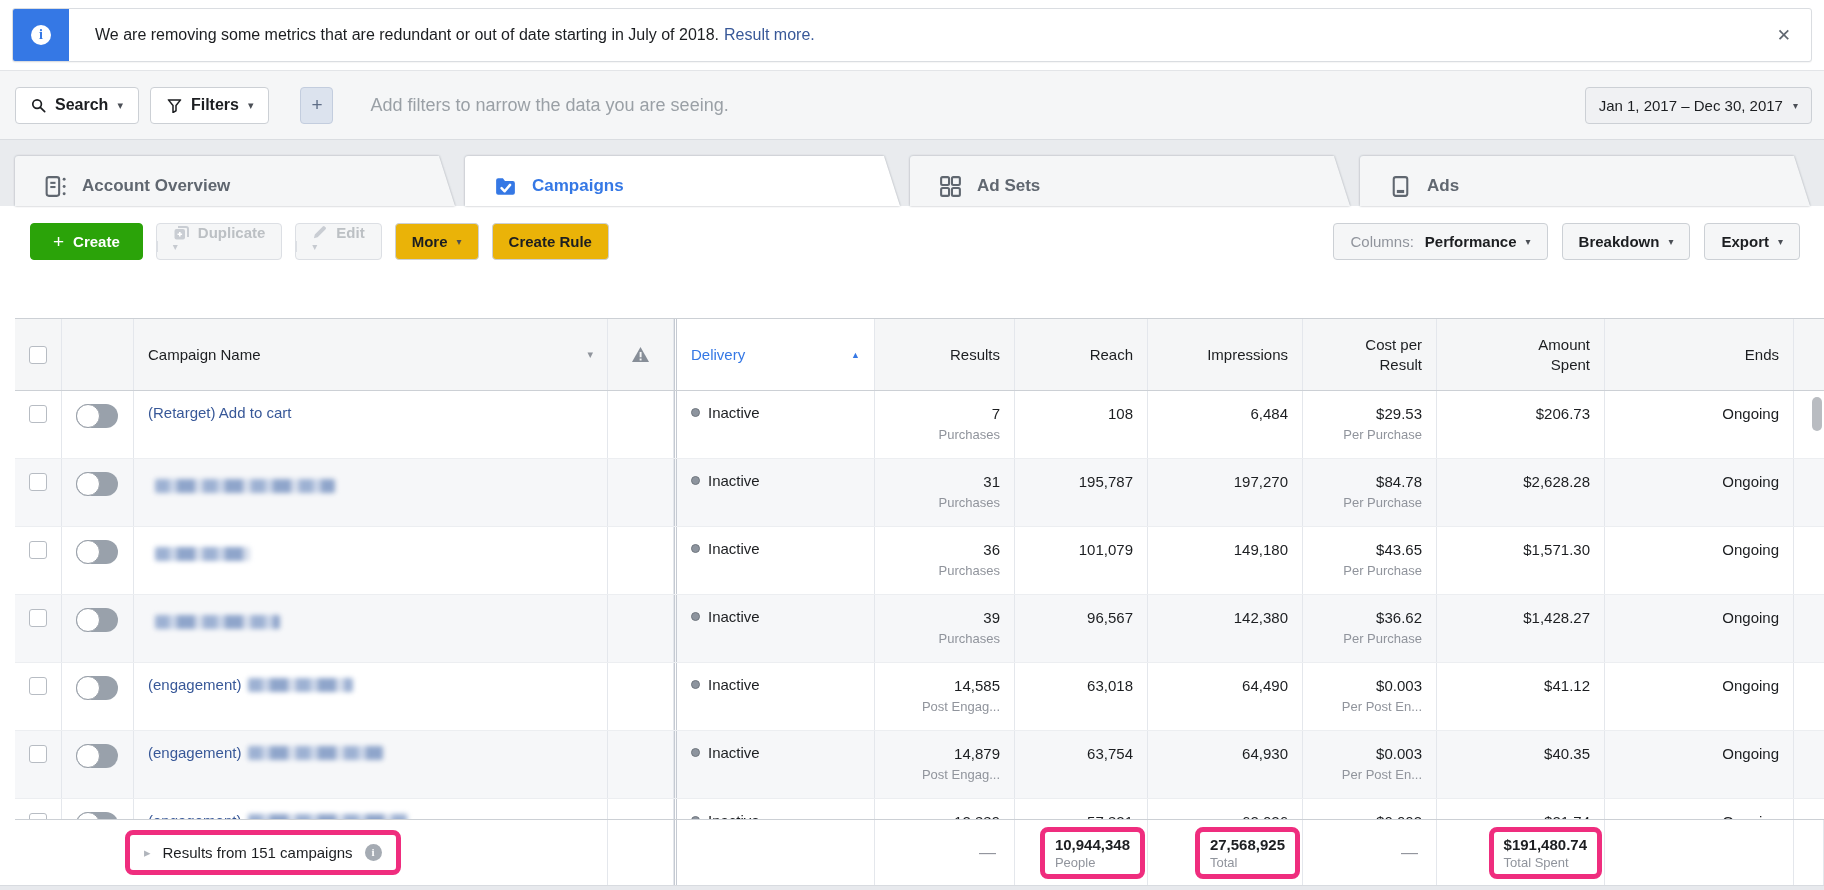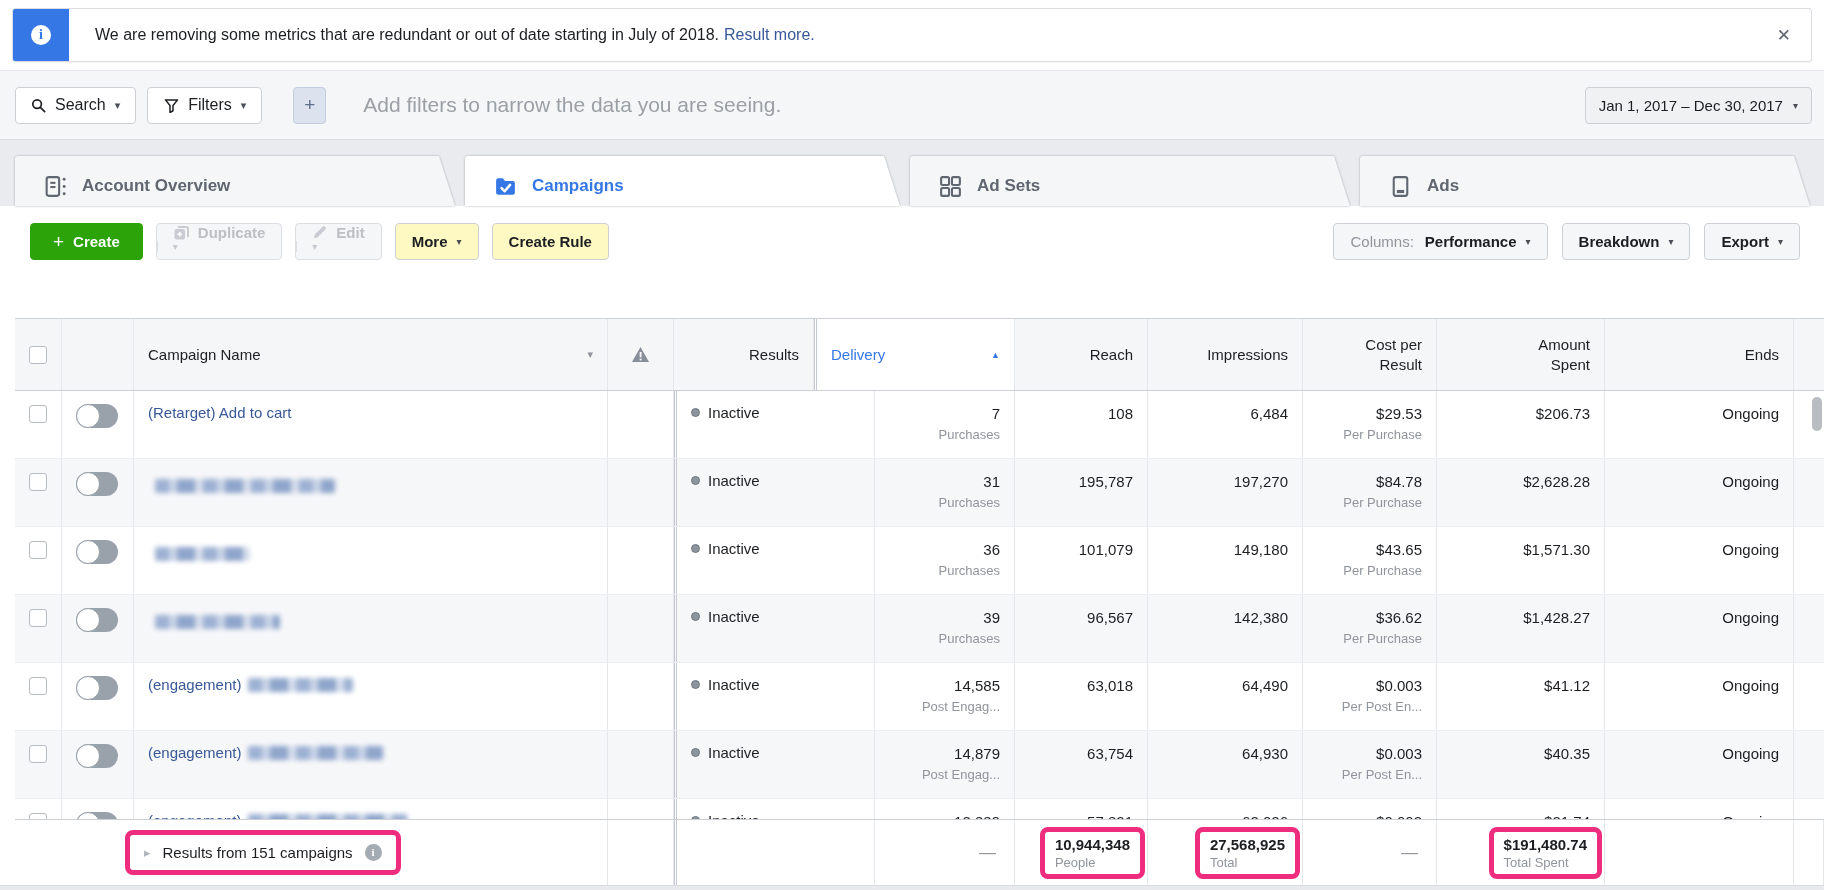--- a/index.html
+++ b/index.html
@@ -20,24 +20,24 @@
   
   .banner{position:relative;margin:8px 12px 0 12px;height:54px;background:#fff;border:1px solid #dadde1;border-radius:3px;display:flex;align-items:stretch;box-shadow:0 1px 1px rgba(0,0,0,.04);}
   .banner-icon-box{width:56px;background:var(--accent-blue);border-radius:2px 0 0 2px;display:flex;align-items:center;justify-content:center;flex:none;}
   .banner-icon-i{width:20px;height:20px;border-radius:50%;background:#fff;color:var(--accent-blue);font-family:"Liberation Serif",serif;font-weight:700;font-size:14px;line-height:20px;text-align:center;display:block;}
   .banner-text{display:flex;align-items:center;padding-left:26px;font-size:16px;color:var(--dark);}
   .banner-text a{color:var(--link-blue);text-decoration:none;margin-left:5px;cursor:pointer;}
   .banner-close{position:absolute;right:20px;top:50%;transform:translateY(-50%);border:none;background:none;font-size:17px;color:#606770;cursor:pointer;line-height:1;}
 
   
   .filter-bar{margin-top:8px;height:70px;background:#f5f6f7;border-top:1px solid #e3e5e8;border-bottom:1px solid #dadde1;display:flex;align-items:center;padding:0 12px 0 15px;}
-  .fb-btn{height:37px;background:#fff;border:1px solid var(--border);border-radius:4px;display:inline-flex;align-items:center;gap:9px;padding:0 15px;font-size:16px;font-weight:400;color:var(--dark);cursor:pointer;font-family:inherit;}
+  .fb-btn{height:37px;background:#fff;border:1px solid var(--border);border-radius:4px;display:inline-flex;align-items:center;gap:9px;padding:0 15px;font-size:16px;font-weight:700;color:var(--dark);cursor:pointer;font-family:inherit;}
   .fb-btn .caret{font-size:11px;color:#4b4f56;}
   .add-filter-btn{width:33px;height:37px;margin-left:31px;background:#dce3ee;border:1px solid #c3cdde;border-radius:4px;font-size:19px;color:#5f6e87;cursor:pointer;display:inline-flex;align-items:center;justify-content:center;font-family:inherit;}
-  .filter-placeholder{margin-left:37px;font-size:21px;color:#9aa0a6;flex:1;}
+  .filter-placeholder{margin-left:37px;font-size:18px;color:#9aa0a6;flex:1;}
   .date-btn{height:37px;background:#f0f1f3;border:1px solid var(--border);border-radius:4px;display:inline-flex;align-items:center;gap:10px;padding:0 13px;font-size:15px;font-weight:400;color:var(--dark);cursor:pointer;font-family:inherit;}
   .date-btn .caret{font-size:10px;color:#4b4f56;}
   .filter-bar .gap{margin-left:11px;padding-left:16px;}
 
   
   .tab-bar{height:66px;background:#e9ebee;display:flex;align-items:flex-end;padding-left:15px;}
   .tab{position:relative;height:50px;filter:drop-shadow(0 0 1px rgba(110,116,128,.55));margin-right:10px;cursor:pointer;}
   .tab-shape{position:absolute;inset:0;background:#f5f6f7;clip-path:polygon(0 0,calc(100% - 16px) 0,100% 100%,0 100%);border-radius:3px 0 0 0;}
   .tab.active .tab-shape{background:#fff;}
   .tab-content{position:relative;height:100%;display:flex;align-items:center;gap:14px;padding:10px 40px 0 28px;}
@@ -45,21 +45,21 @@
   .tab.active .tab-label{color:var(--accent-blue);}
   .tab-w-account{width:440px;}
   .tab-w-campaigns{width:435px;}
   .tab-w-adsets{width:440px;}
   .tab-w-ads{width:450px;}
 
   
   .toolbar{height:112px;background:#fff;display:flex;align-items:flex-start;padding:17px 24px 0 30px;}
   .tb-left{display:flex;gap:13px;}
   .tb-right{margin-left:auto;display:flex;gap:14px;}
-  .btn{height:37px;border-radius:4px;border:1px solid var(--border);background:#fef9c3;display:inline-flex;align-items:center;gap:9px;padding:0 16px;font-size:15px;font-weight:700;color:var(--dark);cursor:pointer;font-family:inherit;}
+  .btn{height:37px;border-radius:4px;border:1px solid var(--border);background:#eab308;display:inline-flex;align-items:center;gap:9px;padding:0 16px;font-size:15px;font-weight:700;color:var(--dark);cursor:pointer;font-family:inherit;}
   .btn .caret{font-size:10px;color:#4b4f56;}
   .btn-create{background:var(--green);border-color:var(--green);color:#fff;padding:0 22px;}
   .btn-create .plus{font-size:19px;font-weight:400;line-height:1;}
   .split{display:inline-flex;height:37px;border:1px solid #dcdfe4;border-radius:4px;background:#f5f6f7;overflow:hidden;flex-direction:column;}
   .split .main{display:inline-flex;align-items:center;gap:9px;padding:0 16px;font-size:15px;font-weight:700;color:#bcc0c4;cursor:default;}
   .split .drop{width:36px;border-left:1px solid #dcdfe4;display:inline-flex;align-items:center;justify-content:center;color:#c6cad0;font-size:10px;cursor:default;}
   .btn-gray{background:#f5f6f7;}
   .col-prefix{color:var(--muted);font-weight:400;margin-right:2px;}
 
   
@@ -297,27 +297,27 @@
     </div>
     <div class="cell c-warn">
       <span class="icon">
         <svg width="17" height="15" viewBox="0 0 16 14">
             <path d="M8 0 L16 14 H0 Z" fill="#878e98"></path>
             <rect x="7.2" y="4.6" width="1.8" height="5" fill="#f5f6f7"></rect>
             <rect x="7.2" y="10.8" width="1.8" height="1.8" fill="#f5f6f7"></rect>
           </svg>
       </span>
     </div>
-    <div class="cell c-results num-cell">
-        <span>Results</span>
-      </div>
     <div class="cell c-delivery">
       <span class="th-delivery-label">Delivery</span>
       <span class="sort-arrow">▲</span>
     </div>
+    <div class="cell c-results num-cell">
+        <span>Results</span>
+      </div>
     <div class="cell c-reach num-cell">
         <span>Reach</span>
       </div>
     <div class="cell c-impr num-cell">
         <span>Impressions</span>
       </div>
     <div class="cell c-cost num-cell">
         <span style="width:76px;display:inline-block;">Cost per Result</span>
       </div>
     <div class="cell c-spent num-cell">

